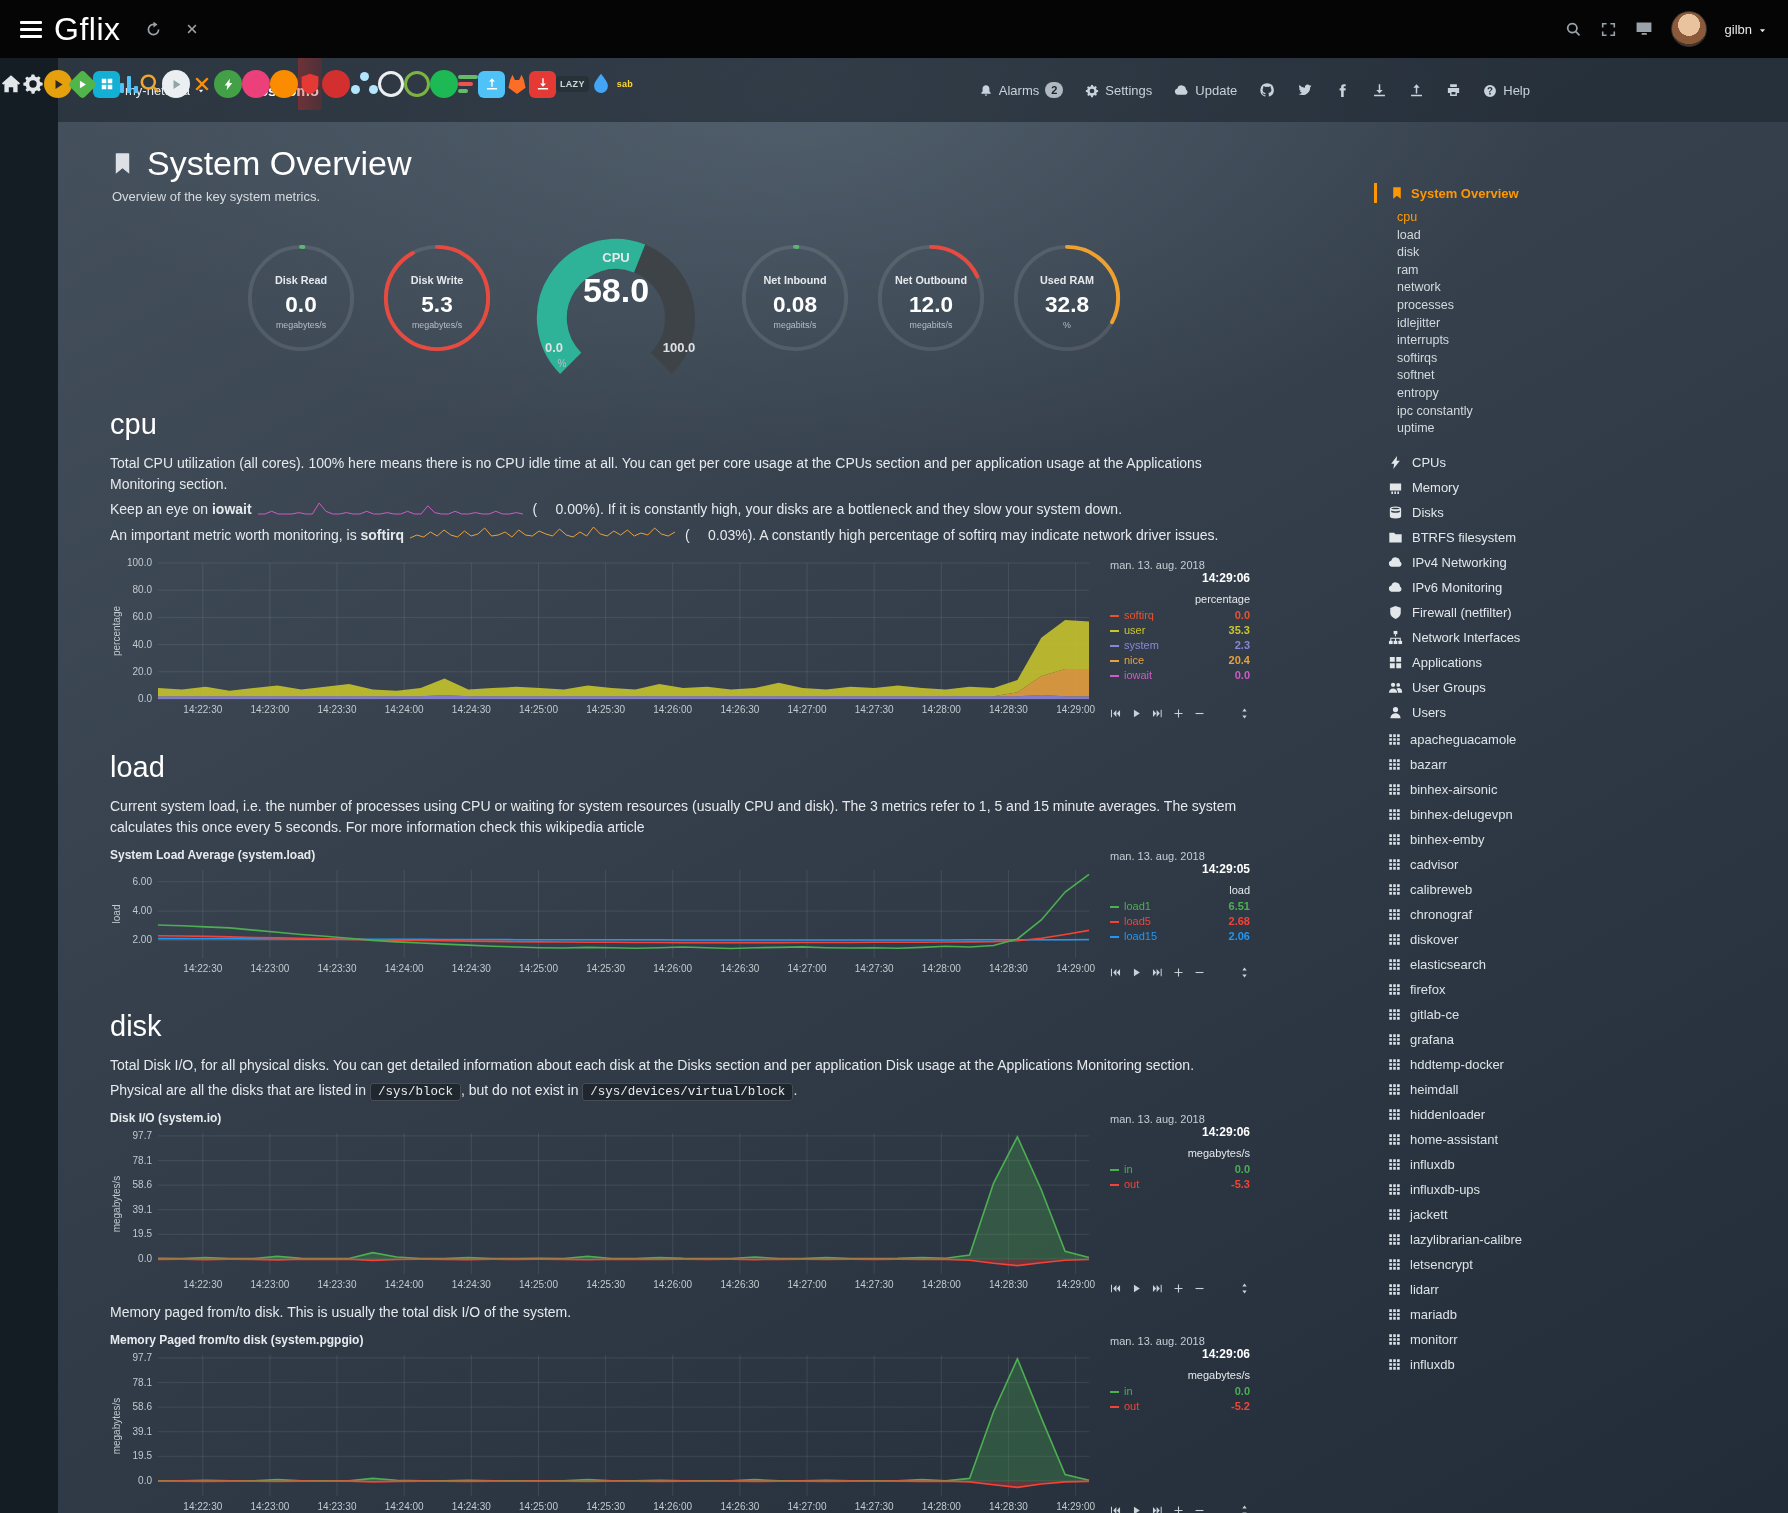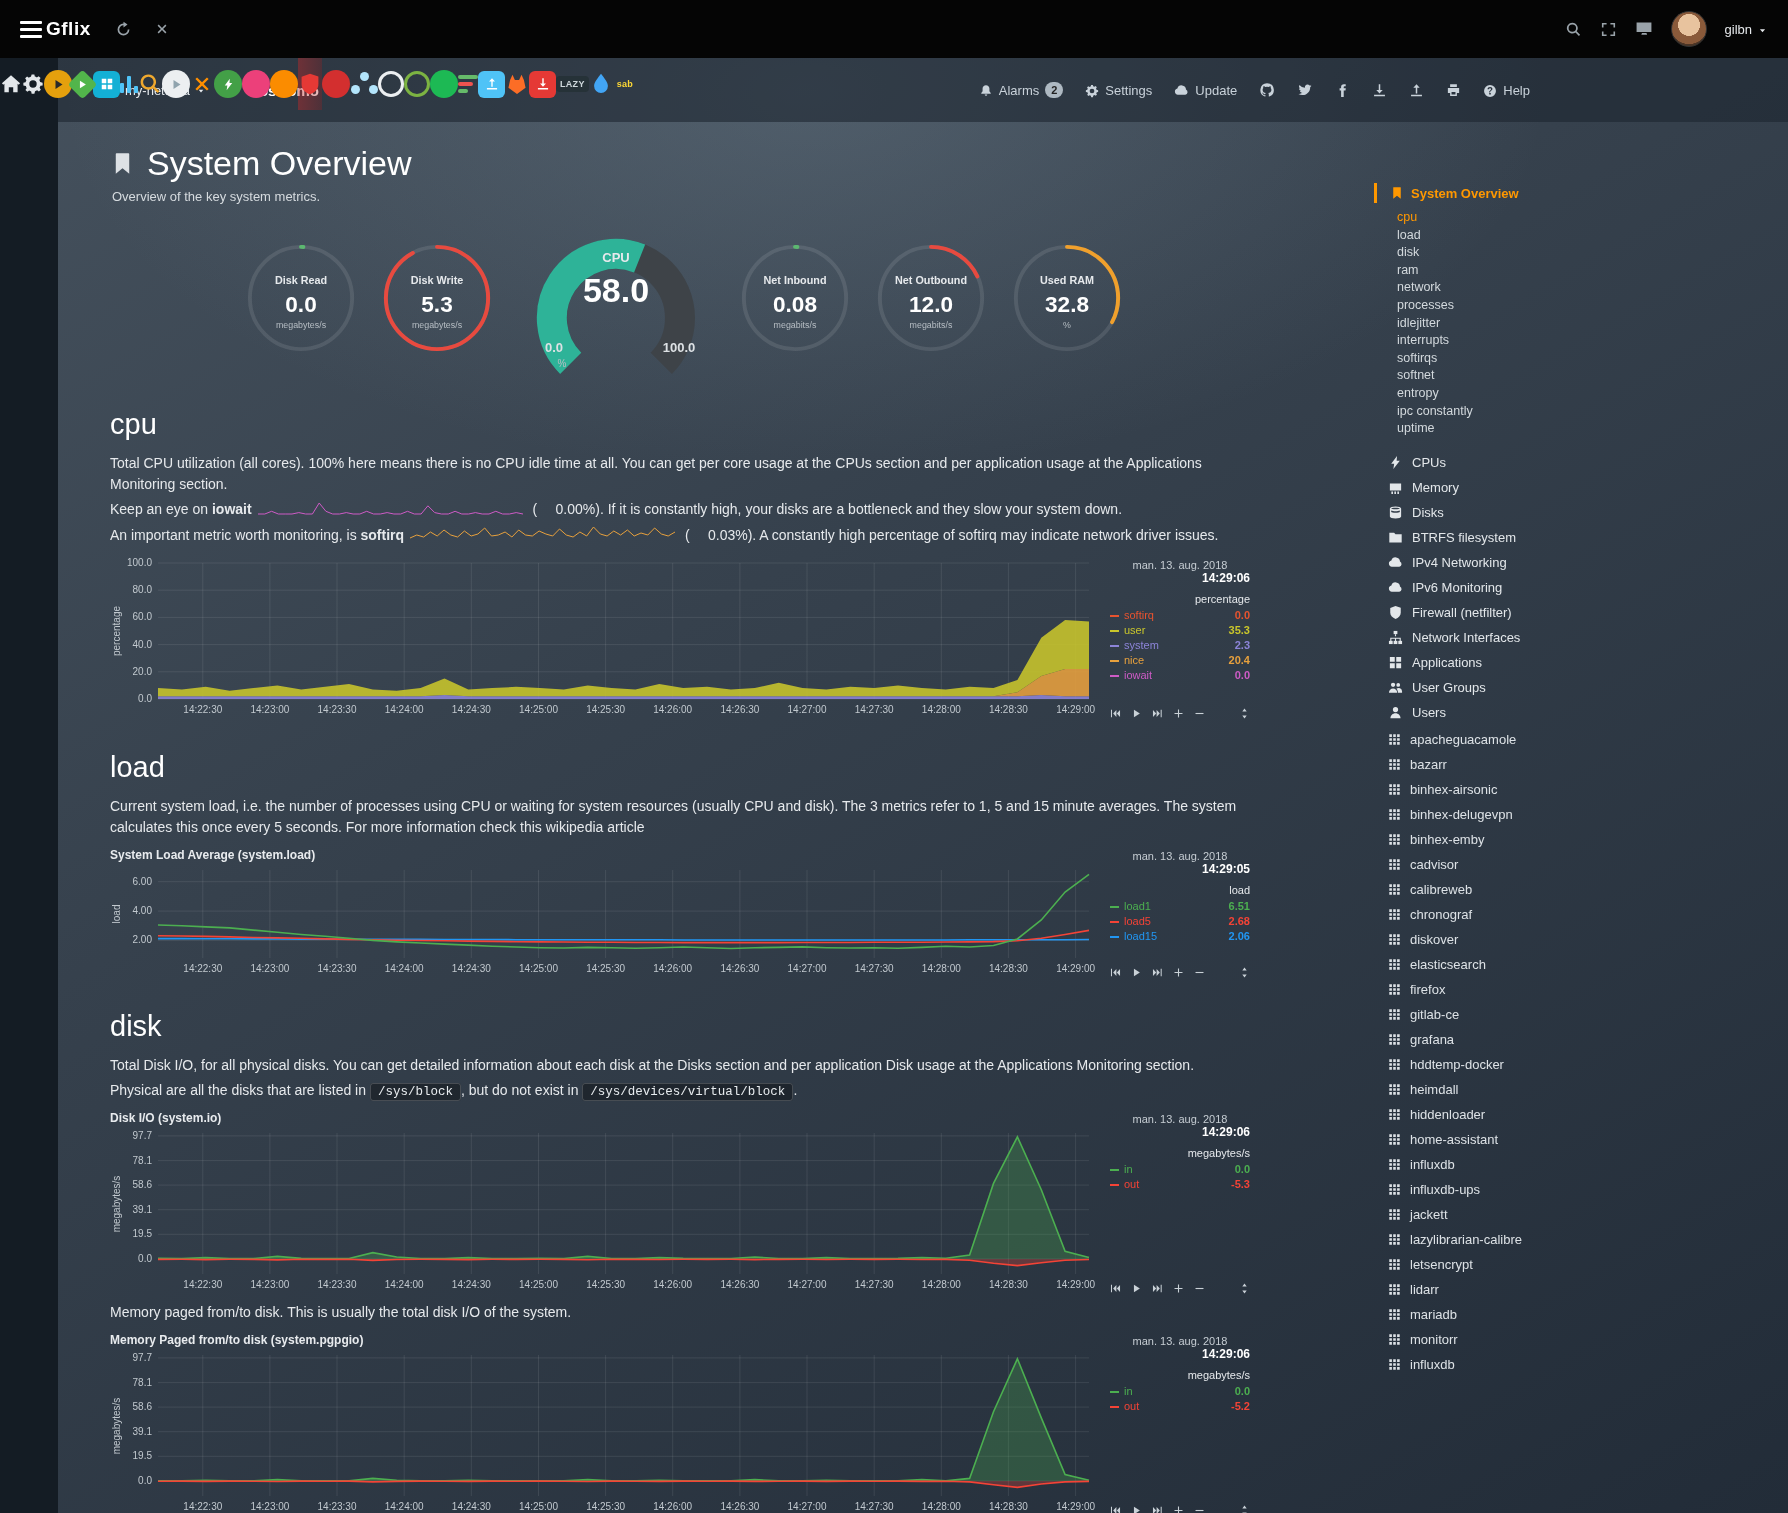--- a/index.html
+++ b/index.html
@@ -9,21 +9,21 @@
     color:#E4E8EB;
     background:
       radial-gradient(1200px 620px at 45% 6%, rgba(130,150,165,.28), transparent 62%),
       linear-gradient(150deg,#46525e 0%,#36414d 40%,#222c38 100%);
   }
   svg.ic{fill:currentColor;vertical-align:middle}
   
   #topbar{height:58px;background:#050505;display:flex;align-items:center;padding:0 20px;box-sizing:border-box}
   .hamburger{width:22px;display:flex;flex-direction:column;gap:4px;cursor:pointer}
   .hamburger i{display:block;height:3px;background:#fff;border-radius:1px}
-  .brand{font-size:19px;font-weight:bold;color:#fff;margin:0 24px 0 4px;letter-spacing:.5px}
+  .brand{font-size:32px;font-weight:normal;color:#fff;margin:0 24px 0 12px;letter-spacing:.5px}
   .tb-ic{color:#9AA3AA;margin-right:22px;display:inline-flex}
   .tb-right{margin-left:auto;display:flex;align-items:center;gap:18px}
   .avatar{width:34px;height:34px;border-radius:50%;background:radial-gradient(circle at 50% 38%,#e8c39e 0 40%,#8a5a3a 41% 70%,#4b3526 71%);border:1px solid #333}
   .tb-user{color:#E6E9EC;font-size:13px;display:flex;align-items:center;gap:5px}
   
   #appbar{position:absolute;left:0;top:58px;bottom:0;width:58px;background:#141c24;display:flex;flex-direction:row;align-items:stretch;z-index:5}
   .app-item{height:52px;display:flex;align-items:center;justify-content:center;cursor:pointer}
   .app-item.active{background:linear-gradient(90deg,rgba(200,40,40,.42),rgba(160,30,30,.28))}
   .ai{display:inline-flex;align-items:center;justify-content:center}
   .shape-circle{width:28px;height:28px;border-radius:50%}
@@ -71,21 +71,21 @@
         padding:1px 7px;font-family:"Liberation Mono","DejaVu Sans Mono",monospace;font-size:12.5px;color:#E8ECEF}
   
   .chart{display:flex;gap:12px;margin:10px 0 6px;width:1140px}
   .chart-main{width:988px}
   .chart-title{font-size:12px;font-weight:bold;color:#E8EBEE;margin-bottom:2px}
   .grid{stroke:rgba(255,255,255,.09);stroke-width:1}
   .ytick{font-size:10px;fill:#C2C9CF;text-anchor:end}
   .xtick{font-size:10px;fill:#C2C9CF;text-anchor:middle}
   .ylabel{font-size:10px;fill:#C2C9CF;text-anchor:middle}
   .chart-side{width:140px;display:flex;flex-direction:column;font-size:11px;padding-top:2px}
-  .chart-date{color:#C6CDD3;text-align:center}
+  .chart-date{color:#C6CDD3;text-align:left}
   .chart-time{color:#fff;font-weight:bold;font-size:12px;text-align:right;margin-bottom:8px}
   .chart-unit{color:#E6E9EC;text-align:right;margin-bottom:3px}
   .lg-row{display:flex;justify-content:space-between;line-height:15px}
   .lg-name .sw{display:inline-block;width:9px;height:2px;vertical-align:middle;margin-right:5px}
   .lg-val{font-weight:bold}
   .chart-controls{margin-top:auto;display:flex;align-items:center;gap:10px;color:#C9D1D7;padding-bottom:2px}
   .chart-controls span{display:inline-flex;cursor:pointer}
   .ctl-resize{margin-left:auto}
   
   #ndmenu{position:absolute;left:1316px;top:125px;width:330px;font-size:13px;color:#CFD5DA;z-index:4}

